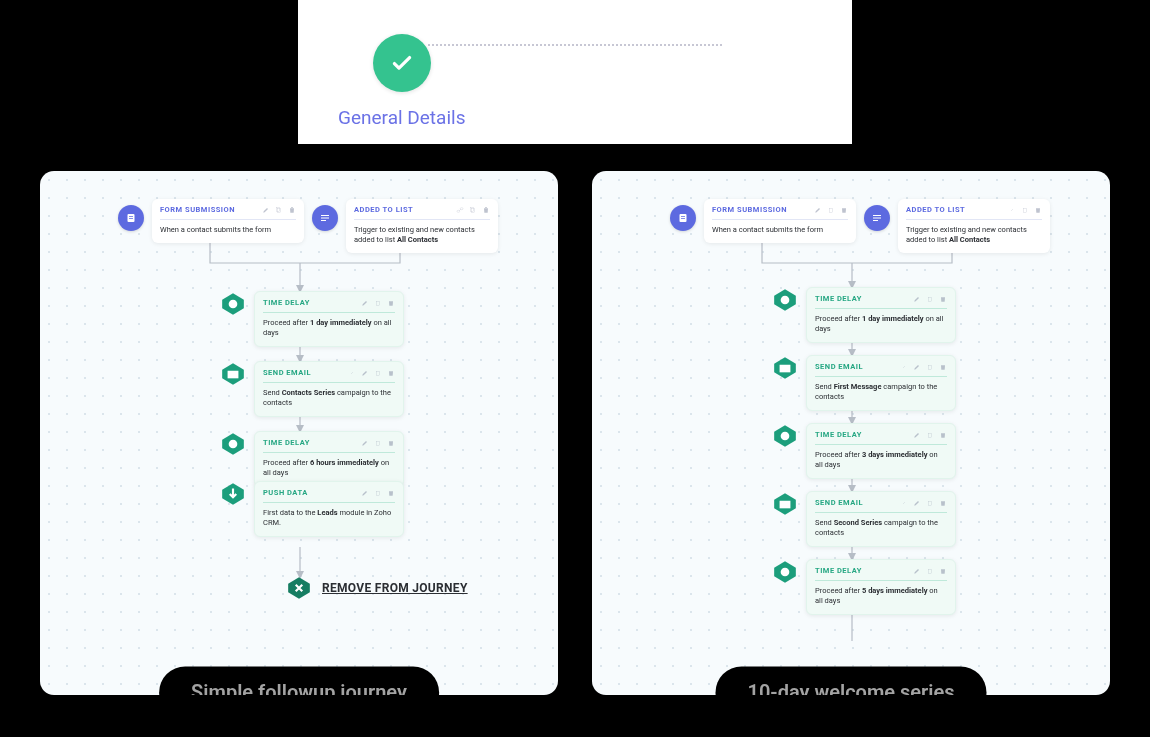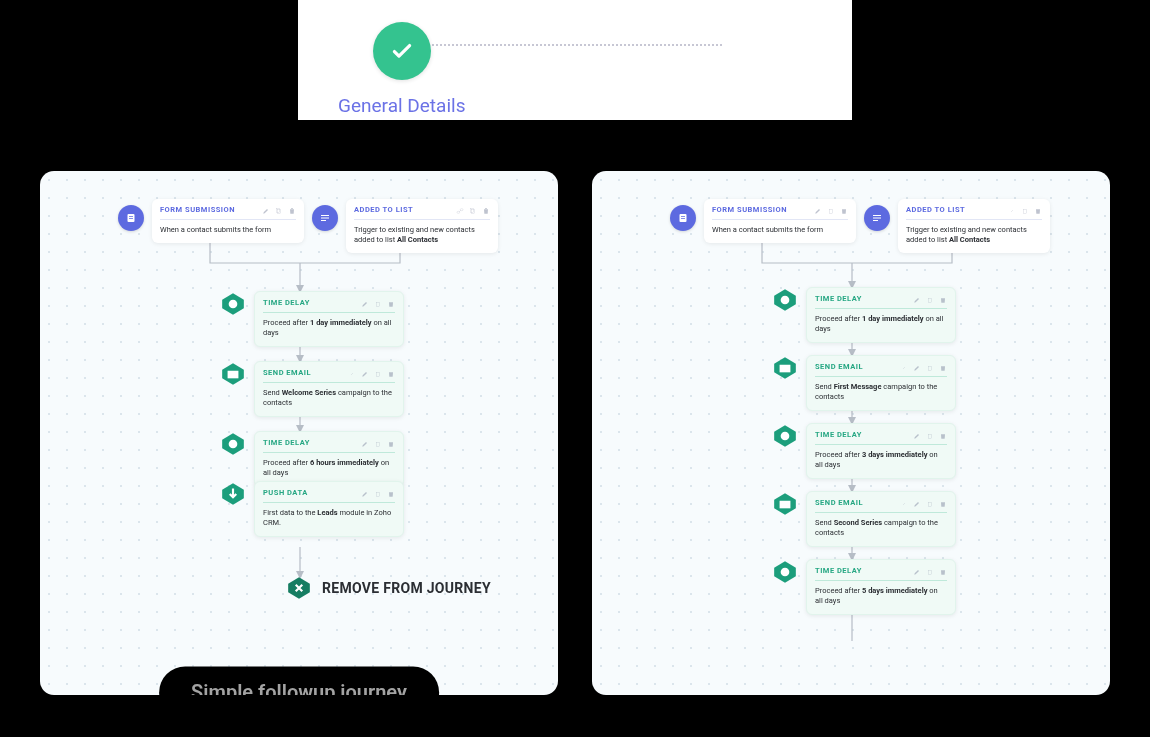--- a/index.html
+++ b/index.html
@@ -5,21 +5,21 @@
   * { box-sizing: border-box; margin: 0; padding: 0; }
   html, body { width: 1150px; height: 737px; background: #000; font-family: -apple-system, BlinkMacSystemFont, "Segoe UI", Roboto, Helvetica, Arial, sans-serif; }
   body { position: relative; }
 
   
   .stepper {
     position: absolute;
     top: 0;
     left: 298px;
     width: 554px;
-    height: 120px;
+    height: 144px;
     background: #fff;
     display: flex;
     align-items: center;
     justify-content: space-between;
     padding: 18px 40px 0 40px;
   }
   .step-col {
     display: flex;
     flex-direction: column;
     align-items: center;
@@ -141,21 +141,21 @@
   .node-box.action .node-title { color: #26a783; border-bottom-color: #bfe9da; }
   .node-title {
     font-size: 7.5px;
     letter-spacing: 0.5px;
     font-weight: 700;
     color: #5d6ae0;
     border-bottom: 1px solid #e2e6f5;
     padding-bottom: 4px;
     margin-bottom: 5px;
     display: flex;
-    align-items: flex-end;
+    align-items: center;
     justify-content: space-between;
   }
   .node-toolbar {
     display: flex;
     gap: 5px;
     opacity: 0.55;
   }
   .node-toolbar span {
     width: 8px; height: 8px;
     display: inline-block;
@@ -165,24 +165,25 @@
   .node-desc b { font-weight: 700; }
 
   
   .end-node {
     position: absolute;
     display: flex;
     align-items: center;
     gap: 10px;
   }
   .end-node .label {
-    font-size: 14px;
+    font-size: 12px;
     font-weight: 700;
     letter-spacing: 0.3px;
     color: #2b2e33;
+    text-decoration: underline;
   }
 
   
   .glyph { width: 12px; height: 12px; }
 </style>
 </head>
 <body>
 
 <div class="stepper">
   <div class="step-connector"></div>
@@ -319,21 +320,21 @@
                   <path d="M4 20l4-1 10-10-3-3L5 16z" fill="#8b93a8"></path>
                 </svg></span>
             <span><svg class="mini-icon" viewBox="0 0 24 24">
                   <rect x="7" y="7" width="10" height="12" stroke="#8b93a8" fill="none"></rect>
                 </svg></span>
             <span><svg class="mini-icon" viewBox="0 0 24 24">
                   <path d="M6 7h12l-1 13H7z" fill="#8b93a8"></path>
                 </svg></span>
           </span>
         </div>
-        <div class="node-desc"><span>Send </span><b>Welcome Series</b><span> campaign to the contacts</span></div>
+        <div class="node-desc"><span>Send </span><b>Contacts Series</b><span> campaign to the contacts</span></div>
       </div>
     </div>
 
     <div class="node" style="left:180px; top:260px;">
       <svg class="hex-svg" viewBox="0 0 24 24">
           <polygon points="12,2 22,8 22,16 12,22 2,16 2,8"></polygon>
           <circle cx="12" cy="12" r="4" fill="#fff"></circle>
         </svg>
       <div class="node-box action">
         <div class="node-title">
@@ -585,13 +586,14 @@
               <span><svg class="mini-icon" viewBox="0 0 24 24">
                   <path d="M6 7h12l-1 13H7z" fill="#8b93a8"></path>
                 </svg></span>
             </span>
         </div>
         <div class="node-desc"><span>Proceed after </span><b>5 days immediately</b><span> on all days</span></div>
       </div>
     </div>
 
   </div>
+  <div class="card-caption">10-day welcome series</div>
 </div>
 
 </body></html>

